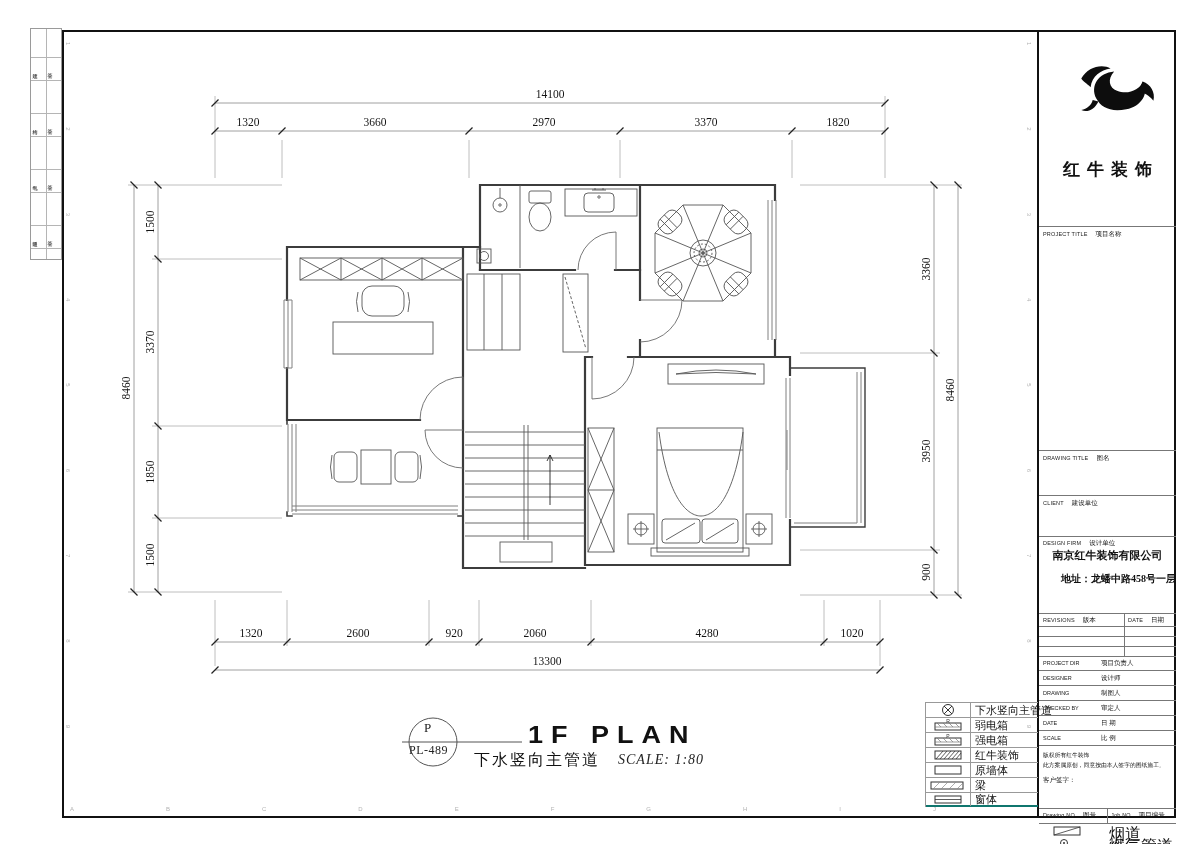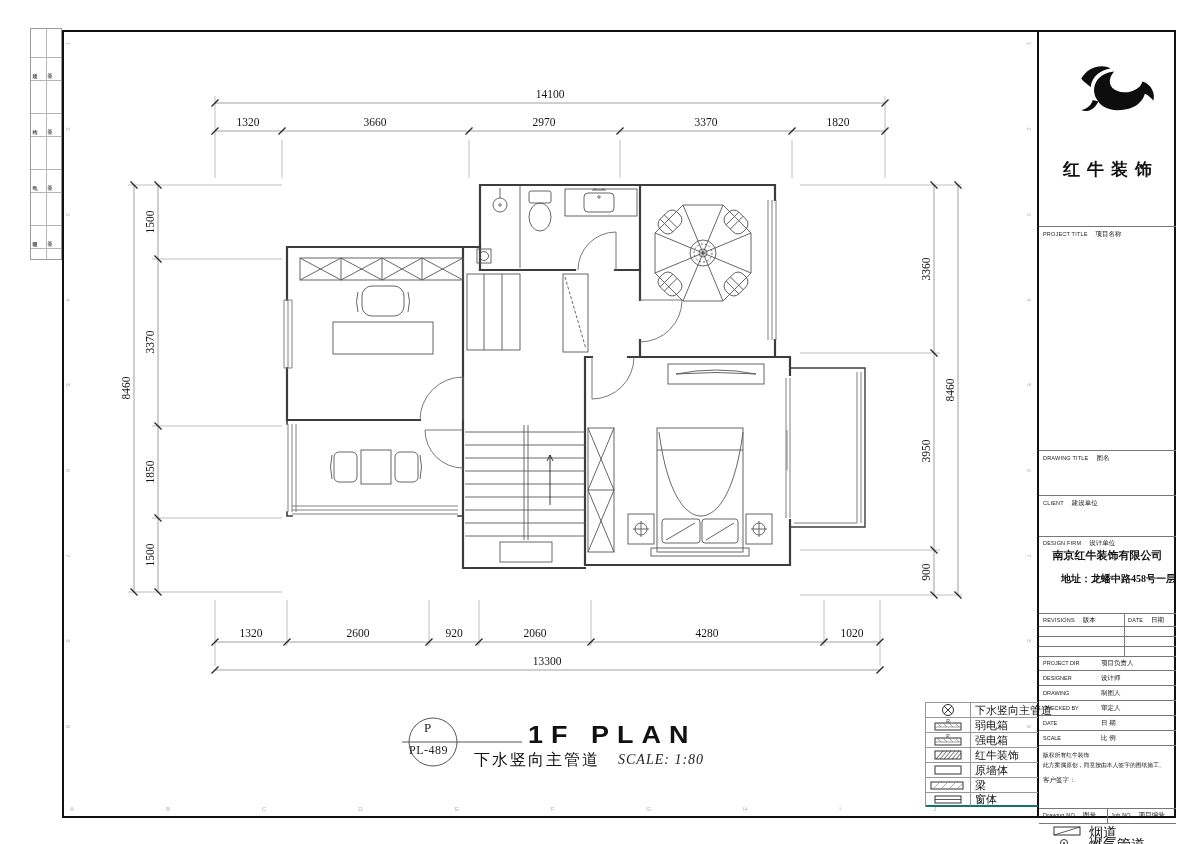--- a/index.html
+++ b/index.html
@@ -44,21 +44,21 @@
   .brand-name{position:absolute;left:0;top:128px;width:100%;text-align:center;
         font-family:"Liberation Serif",serif;font-size:17px;font-weight:bold;color:#111;letter-spacing:7px;text-indent:7px;}
   .firm-name{position:absolute;left:0;top:518px;width:100%;text-align:center;
         font-family:"Liberation Serif",serif;font-weight:bold;font-size:11px;color:#111;}
   .firm-addr{position:absolute;left:0;top:542px;width:100%;text-align:right;
         font-family:"Liberation Serif",serif;font-weight:bold;font-size:10px;color:#111;}
   .pers-row{position:absolute;left:0;width:100%;height:15px;border-bottom:1px solid #777;box-sizing:border-box;}
   .pers-row .en{position:absolute;left:4px;top:4px;font-size:5.5px;color:#222;}
   .pers-row .cn{position:absolute;left:62px;top:3px;font-size:6.5px;color:#111;font-family:"Liberation Serif",serif;}
   .copy-txt{position:absolute;left:4px;font-size:5.8px;color:#111;font-family:"Liberation Serif",serif;white-space:nowrap;}
-  .tb-flue-lab,.tb-gas-lab{position:absolute;font-family:Liberation Sans, sans-serif;font-size:14px;color:#111;white-space:nowrap;}
+  .tb-flue-lab,.tb-gas-lab{position:absolute;font-family:Liberation Sans, sans-serif;font-size:16px;color:#111;white-space:nowrap;margin-left:20px;}
 
   
   .plan-title-en{position:absolute;left:528px;top:720px;font-size:27px;font-weight:800;color:#111;
         letter-spacing:8px;white-space:nowrap;transform:scaleY(.92);}
   .plan-title-cn{position:absolute;left:474px;top:750px;font-family:"Liberation Serif",serif;font-size:16px;color:#111;letter-spacing:2px;}
   .plan-scale{position:absolute;left:618px;top:752px;font-family:"Liberation Serif",serif;font-style:italic;font-size:14px;color:#222;letter-spacing:1px;}
   .stamp-p{position:absolute;left:424px;top:720px;font-family:"Liberation Serif",serif;font-size:13px;color:#222;}
   .stamp-code{position:absolute;left:409px;top:743px;font-family:"Liberation Serif",serif;font-size:12px;color:#222;letter-spacing:.5px;}
 
   svg text.dim{font-family:"Liberation Serif",serif;font-size:11.5px;fill:#141414;}

